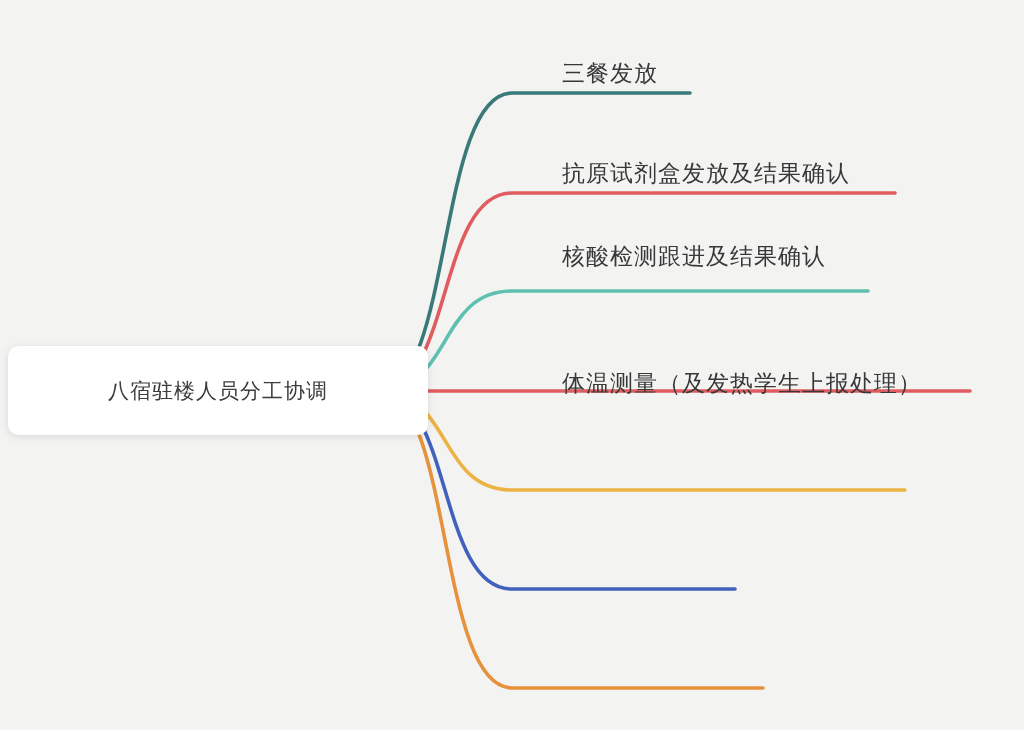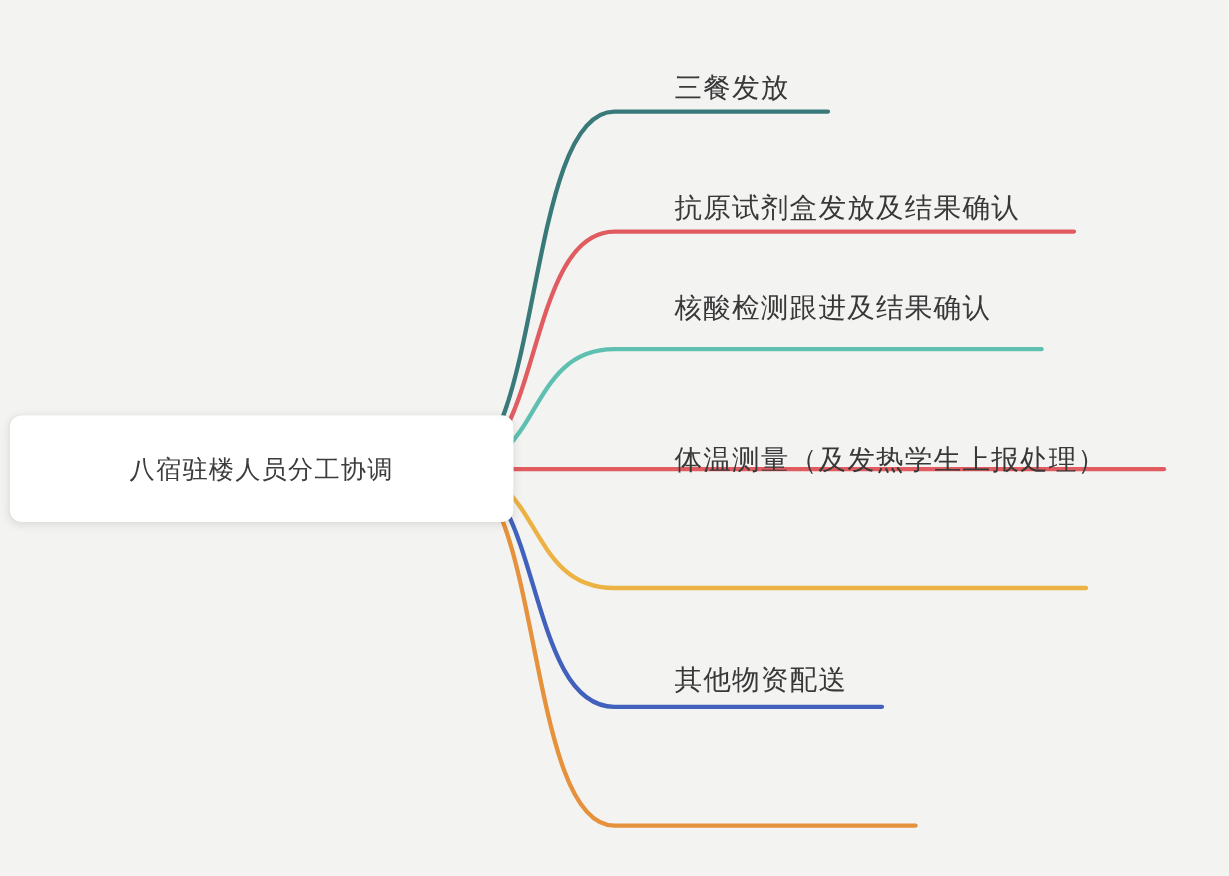--- a/index.html
+++ b/index.html
@@ -70,15 +70,14 @@
   </svg>
 
   <div class="root-node">
     <span class="root-label">八宿驻楼人员分工协调</span>
   </div>
 
   <div class="branch-label" style="top: 59px;">三餐发放</div>
   <div class="branch-label" style="top: 159px;">抗原试剂盒发放及结果确认</div>
   <div class="branch-label" style="top: 242px;">核酸检测跟进及结果确认</div>
   <div class="branch-label" style="top: 341px; margin-top: 28px;">体温测量（及发热学生上报处理）</div>
-  <div class="branch-label" style="top: 552px;">其他物资配送</div>
 
 </div>
 
 </body></html>

